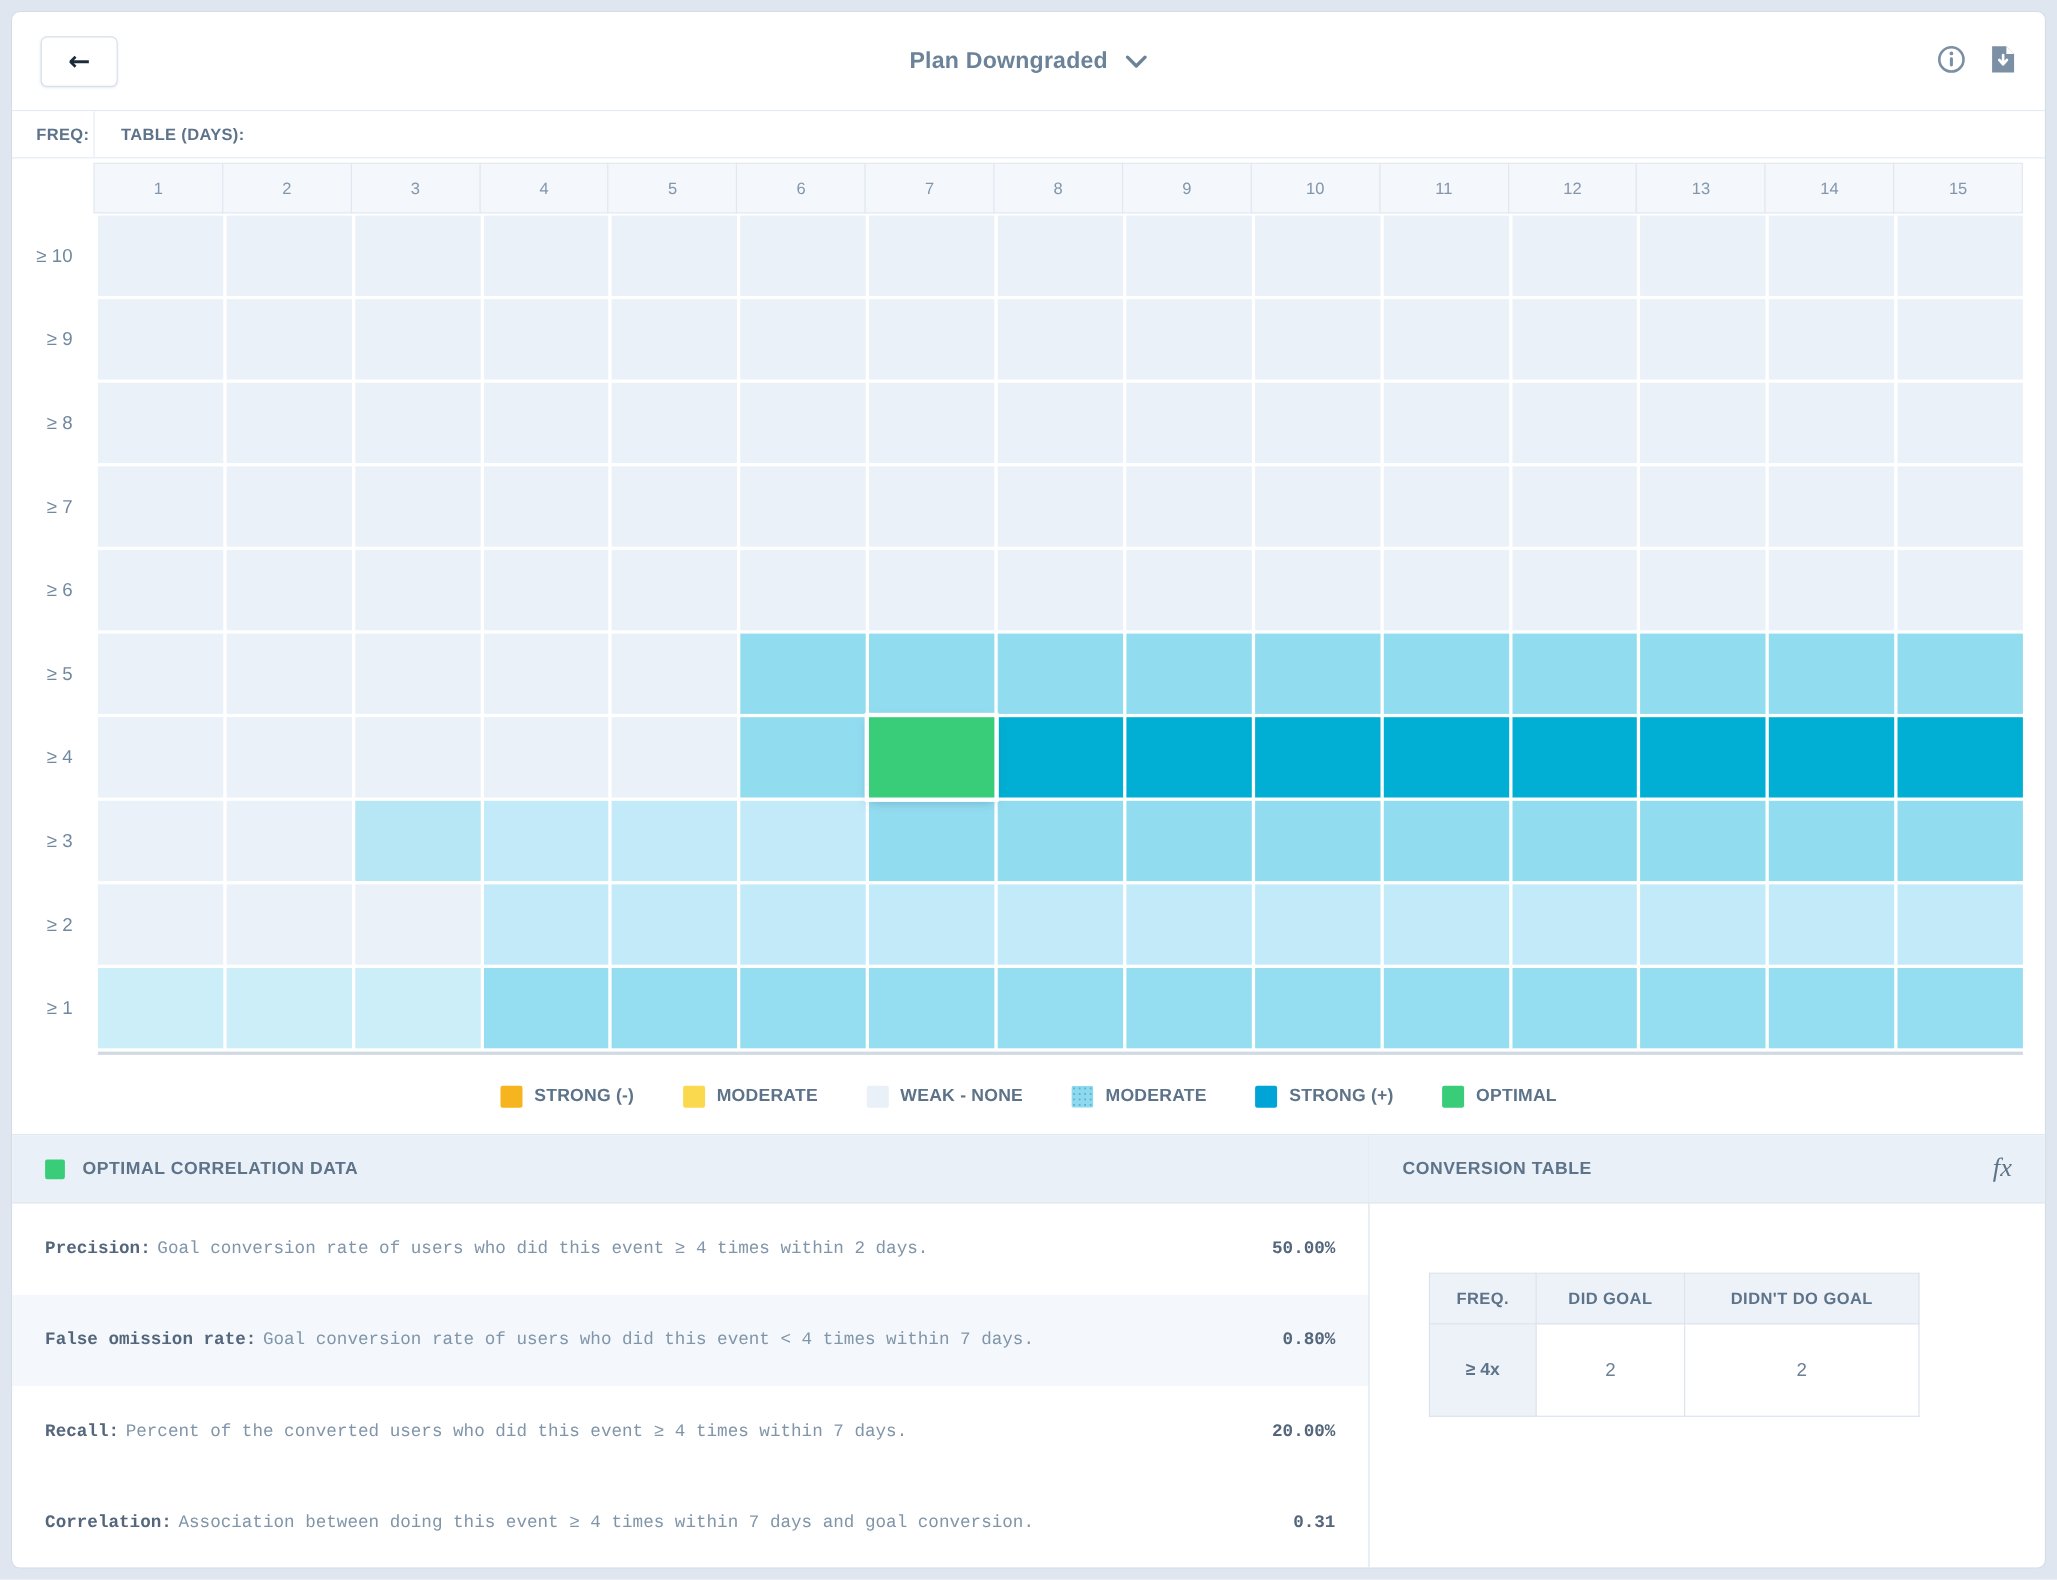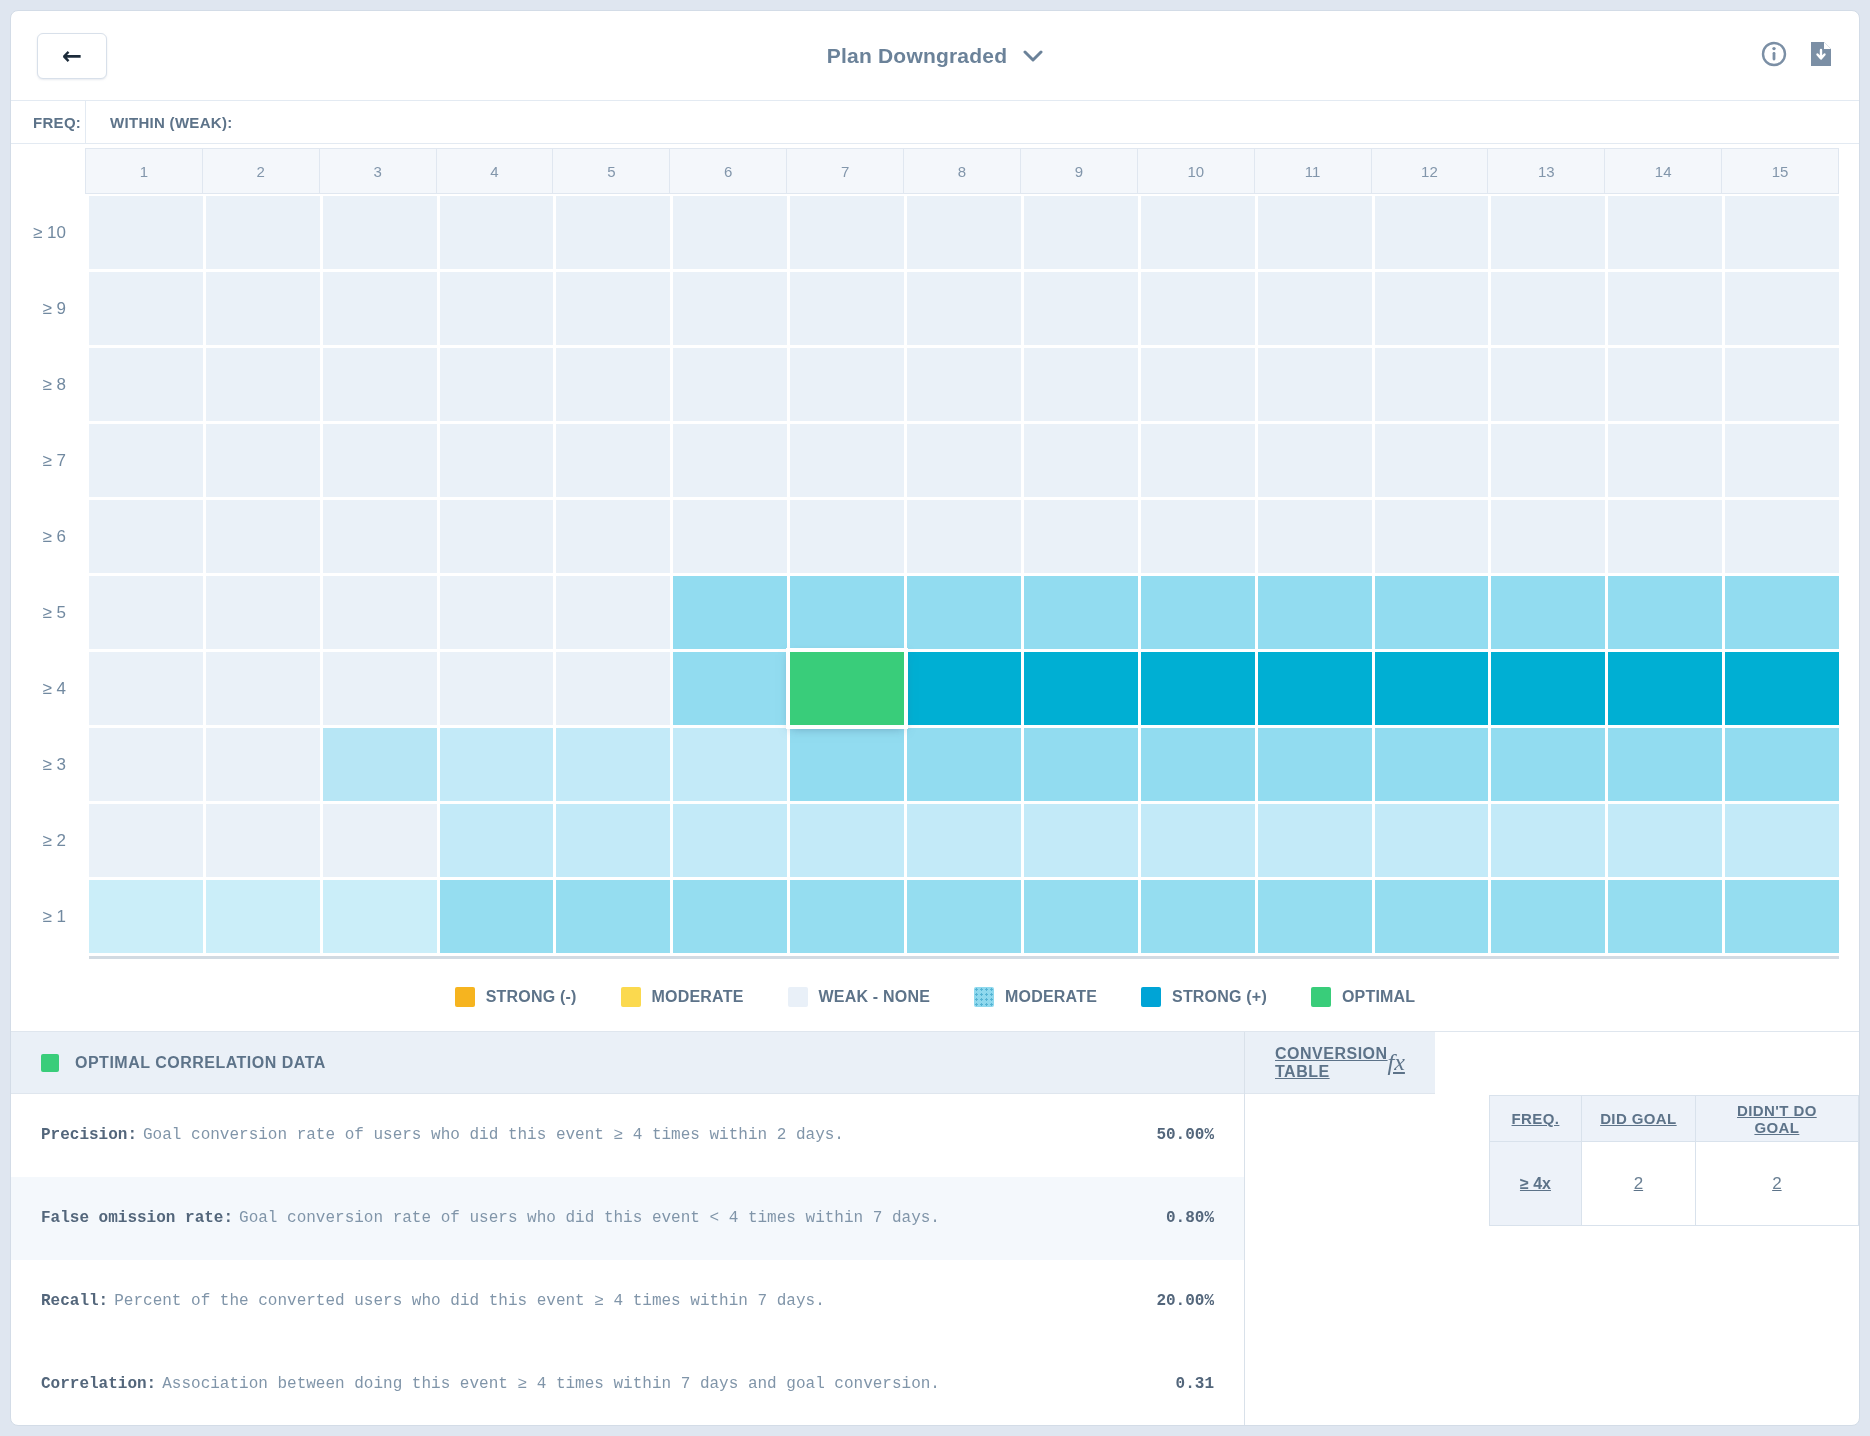--- a/index.html
+++ b/index.html
@@ -72,21 +72,21 @@
   .legend-swatch { width: 20px; height: 20px; border-radius: 2px; }
   .legend-swatch.textured {
     background-image: radial-gradient(#55b4d4 1.2px, transparent 1.3px);
     background-size: 5px 5px;
   }
   .legend-label { font-size: 16px; font-weight: bold; color: #5d7389; letter-spacing: .2px; }
   
   .bottom { position: absolute; left: 0; right: 0; top: 1020px; bottom: 0; display: flex; border-top: 1px solid #dfe6ee; }
   .panel-left { width: 1233px; display: flex; flex-direction: column; }
   .v-divider { width: 1px; background: #d9e1ea; }
-  .panel-right { flex: 1; display: flex; flex-direction: row; text-decoration: underline; }
+  .panel-right { flex: 1; display: flex; flex-direction: column; }
   .panel-head {
     height: 62px; flex: 0 0 62px; background: #eaf0f7; border-bottom: 1px solid #dfe6ee;
     display: flex; align-items: center; padding: 0 30px;
   }
   .panel-title { font-size: 16px; font-weight: bold; color: #5d7389; letter-spacing: .5px; }
   .head-swatch { width: 18px; height: 18px; border-radius: 2px; margin-right: 16px; }
   .fx-btn {
     margin-left: auto; background: none; border: none; cursor: pointer;
     font-family: "Liberation Serif", serif; font-style: italic; font-size: 24px; color: #5d7389;
   }
@@ -142,21 +142,21 @@
             <path d="M15 2 l7 7 h-7 z" fill="#ffffff"></path>
             <path d="M12 10 v8 M8.5 14.5 L12 18.5 L15.5 14.5" stroke="#ffffff" stroke-width="2.4" fill="none" stroke-linecap="round" stroke-linejoin="round"></path>
           </svg>
         </span>
       </button>
     </div>
   </div>
 
   <div class="axis-row">
     <div class="freq-label">FREQ:</div>
-    <div class="within-label">WITHIN (WEAK):</div>
+    <div class="within-label">TABLE (DAYS):</div>
   </div>
 
   <div class="matrix">
     <div class="col-headers" id="colHeaders">
         <div></div>
         <div class="col-h">1</div>
         <div class="col-h">2</div>
         <div class="col-h">3</div>
         <div class="col-h">4</div>
         <div class="col-h">5</div>

